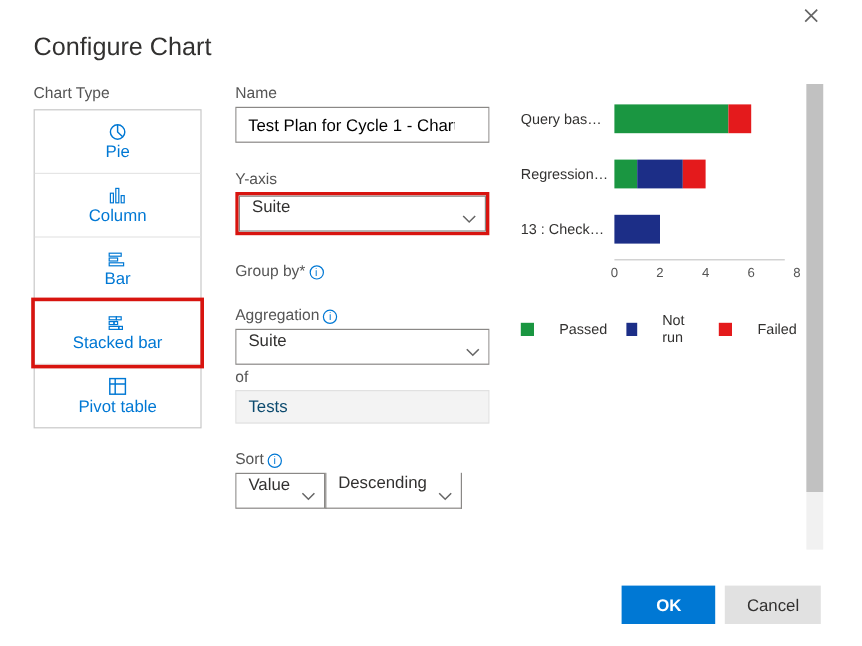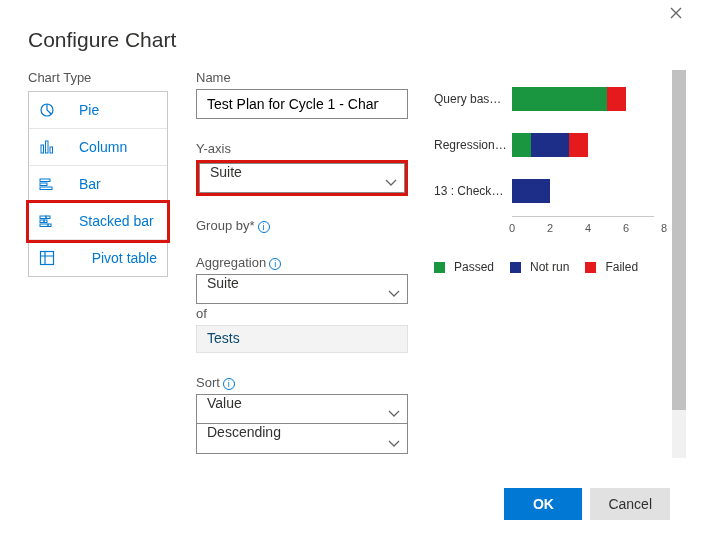--- a/index.html
+++ b/index.html
@@ -4,59 +4,59 @@
 <style>
   * { box-sizing: border-box; }
   html, body { margin: 0; padding: 0; font-family: "Segoe UI", Arial, sans-serif; font-size: 14px; color: #323130; }
   .dialog { width: 692px; height: 538px; position: relative; background: #fff; }
   .close { position: absolute; top: 6px; right: 10px; cursor: pointer; font-size: 14px; color: #666; }
   .title { font-size: 21px; font-weight: 300; padding: 28px 28px 18px 28px; }
   .body { display: flex; padding: 0 0 0 28px; height: 388px; }
   .left { width: 140px; flex-shrink: 0; }
   .left-label { font-size: 13px; color: #555; margin-bottom: 6px; }
   .type-list { border: 1px solid #c8c8c8; }
-  .type-item { display: flex; align-items: center; padding: 10px 10px; border-bottom: 1px solid #e5e5e5; cursor: pointer; font-size: 14px; color: #0078d4; gap: 24px; }
+  .type-item { display: flex; align-items: center; padding: 10px 10px; border-bottom: 1px solid #e5e5e5; cursor: pointer; font-size: 14px; color: #0078d4; gap: 0; flex-direction: column; }
   .type-item:last-child { border-bottom: none; justify-content: space-between; }
   .type-item.selected { outline: 3px solid #d8140f; outline-offset: 0; position: relative; z-index: 1; }
   .ico { width: 16px; height: 16px; display: inline-flex; align-items: center; justify-content: center; }
   .ico svg { stroke: #0078d4; fill: none; }
 
   .middle { width: 212px; margin-left: 28px; overflow: hidden; }
   .field-label { font-size: 13px; color: #555; margin: 0 0 4px 0; }
   .field-label.mt { margin-top: 22px; }
   .field-label .info { display: inline-flex; width: 12px; height: 12px; border: 1px solid #0078d4; border-radius: 50%; color: #0078d4; font-size: 9px; align-items: center; justify-content: center; margin-left: 3px; vertical-align: middle; }
   .input, .select { width: 100%; height: 30px; border: 1px solid #8a8886; padding: 0 28px 0 10px; font-size: 14px; background: #fff; position: relative; }
   .select-wrap { position: relative; }
   .select-wrap.hl { border: 3px solid #d8140f; }
   .select-wrap.hl .select { border: 1px solid #8a8886; height: 30px; }
   .chev { position: absolute; right: 8px; top: 50%; width: 12px; height: 8px; transform: translateY(-50%); pointer-events: none; }
   .chev svg { width: 12px; height: 8px; }
-  .selpair { display: flex; flex-direction: column; }
+  .selpair { display: flex; }
   .selpair .select-wrap + .select-wrap .select { border-top: none; }
   .disabled-box { width: 100%; height: 28px; background: #f3f3f3; border: 1px solid #e1e1e1; padding: 4px 10px; color: #0c4a6e; }
 
   .right { flex: 1; margin-left: 26px; position: relative; }
   .chart-area { width: 230px; margin-top: 6px; }
   .chart-row { display: flex; align-items: center; height: 46px; }
   .cat-label { width: 78px; font-size: 12px; text-align: left; overflow: hidden; text-overflow: ellipsis; white-space: nowrap; padding-right: 4px; }
   .bar-track { flex: 1; display: flex; height: 24px; align-items: center; }
   .seg { height: 24px; }
   .seg.passed { background: #1a9641; }
   .seg.notrun { background: #1c2e87; }
   .seg.failed { background: #e41a1c; }
   .axis-wrap { position: relative; height: 28px; margin-left: 78px; }
   .axis-line { position: absolute; left: 0; right: 10px; top: 2px; height: 1px; background: #c8c8c8; }
   .tick { position: absolute; font-size: 11px; color: #555; top: 8px; transform: translateX(-50%); }
   .legend { display: flex; gap: 16px; margin-top: 18px; font-size: 12px; }
-  .legend-item { display: flex; align-items: center; gap: 9px; }
+  .legend-item { display: flex; align-items: center; gap: 21px; }
   .sw { width: 11px; height: 11px; }
   .scrollbar { position: absolute; right: 6px; top: 0; width: 14px; height: 100%; background: #f1f1f1; }
   .thumb { width: 14px; background: #c1c1c1; position: absolute; left: 0; }
 
-  .footer { position: absolute; bottom: 18px; right: 22px; display: flex; gap: 8px; }
+  .footer { position: absolute; bottom: 18px; right: 8px; display: flex; gap: 8px; }
   .btn { min-width: 78px; height: 32px; border: none; font-size: 14px; cursor: pointer; padding: 0 18px; }
   .btn.primary { background: #0078d4; color: #fff; font-weight: 600; }
   .btn.secondary { background: #e1e1e1; color: #323130; }
 </style>
 </head>
 <body>
 
 <div class="dialog">
   <div class="close">
     <svg width="12" height="12" viewBox="0 0 12 12">

